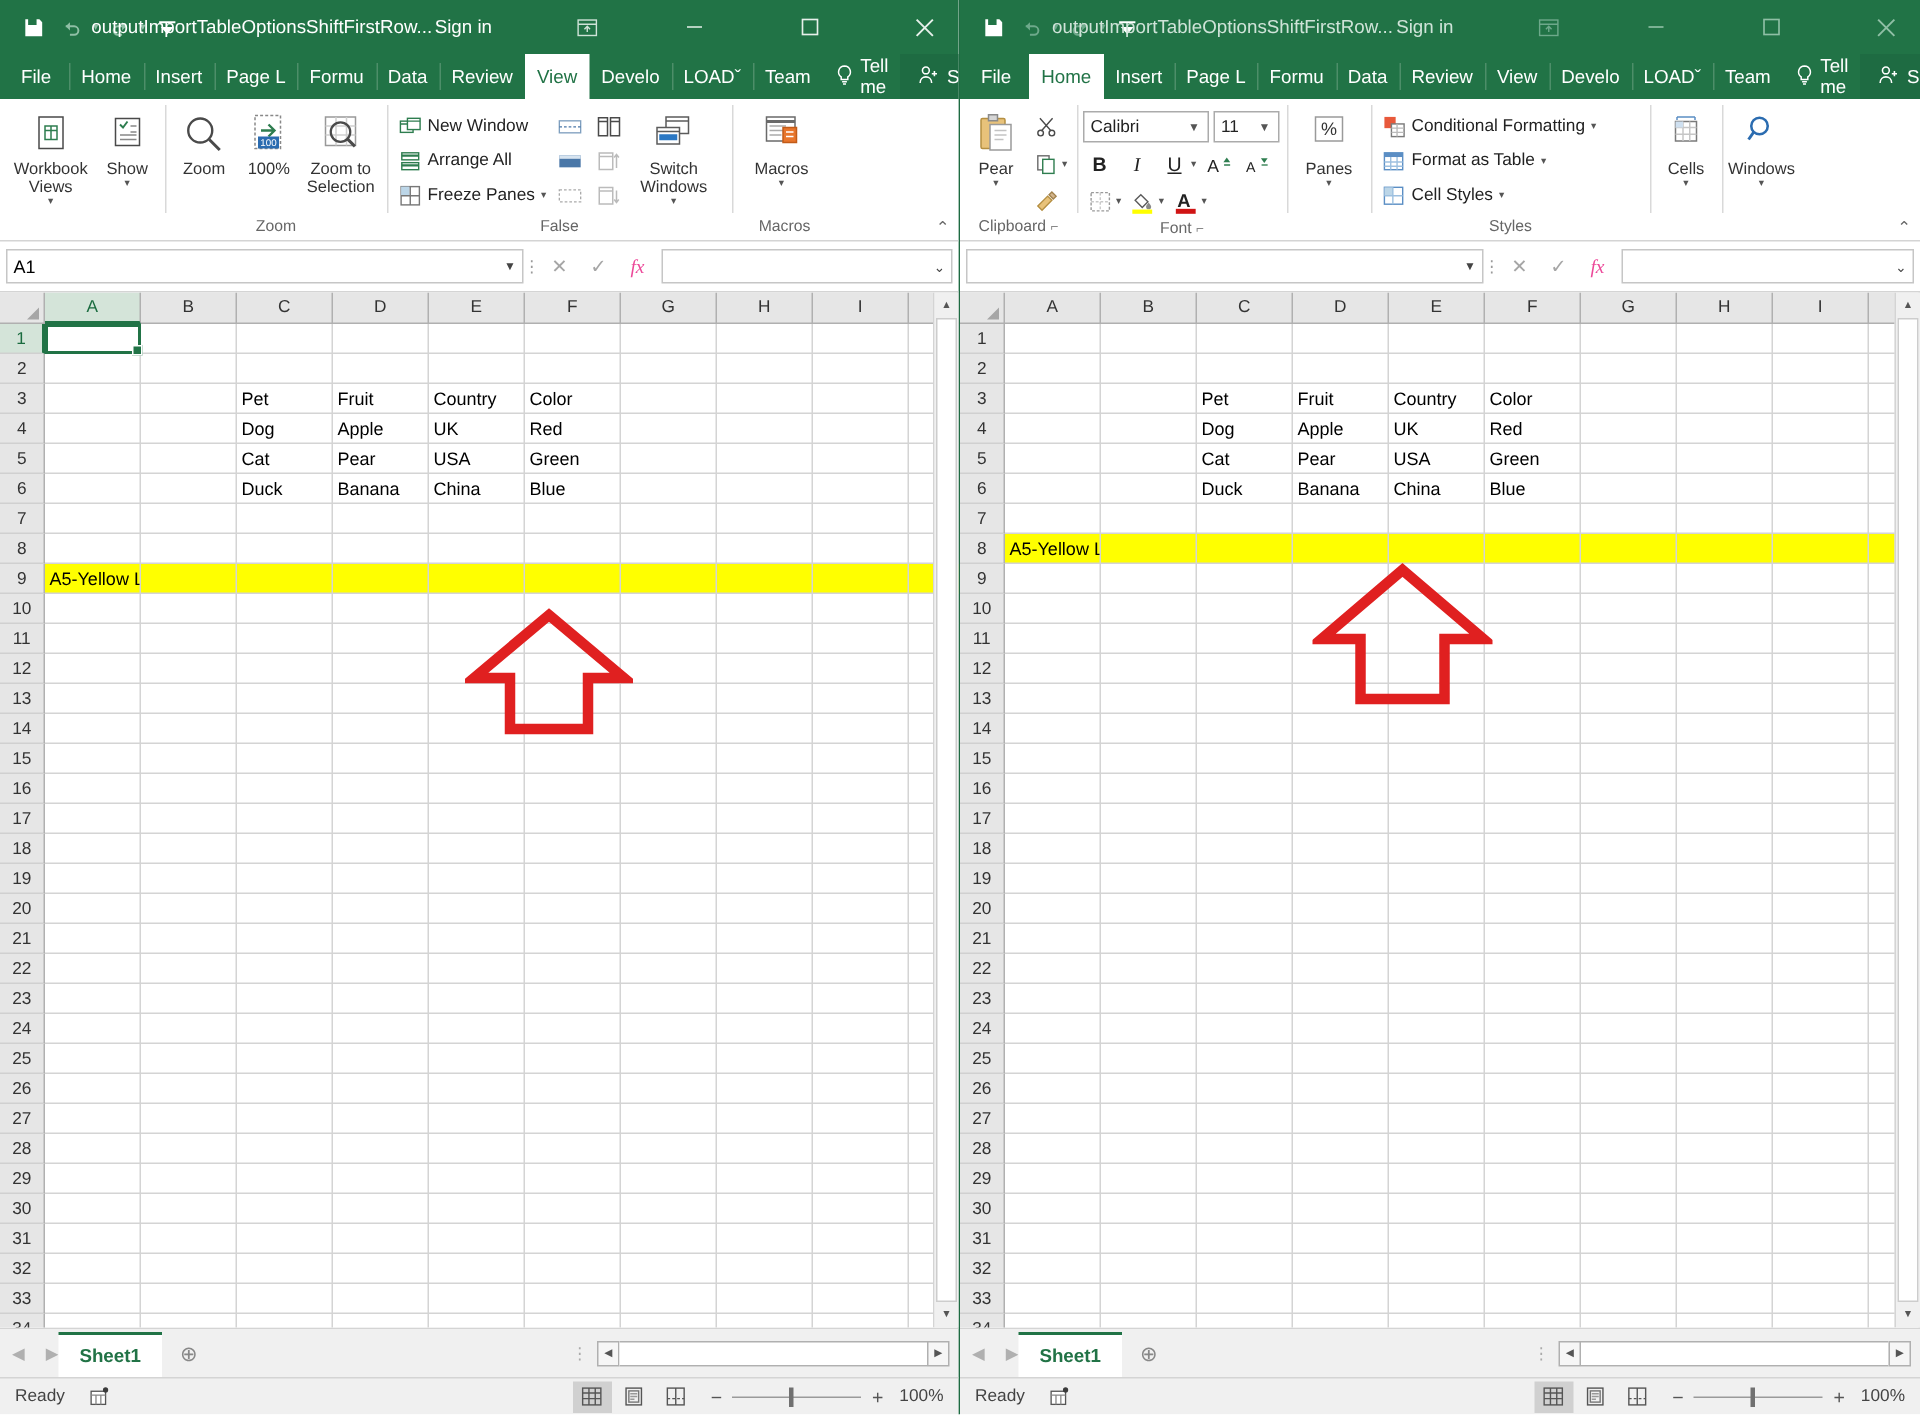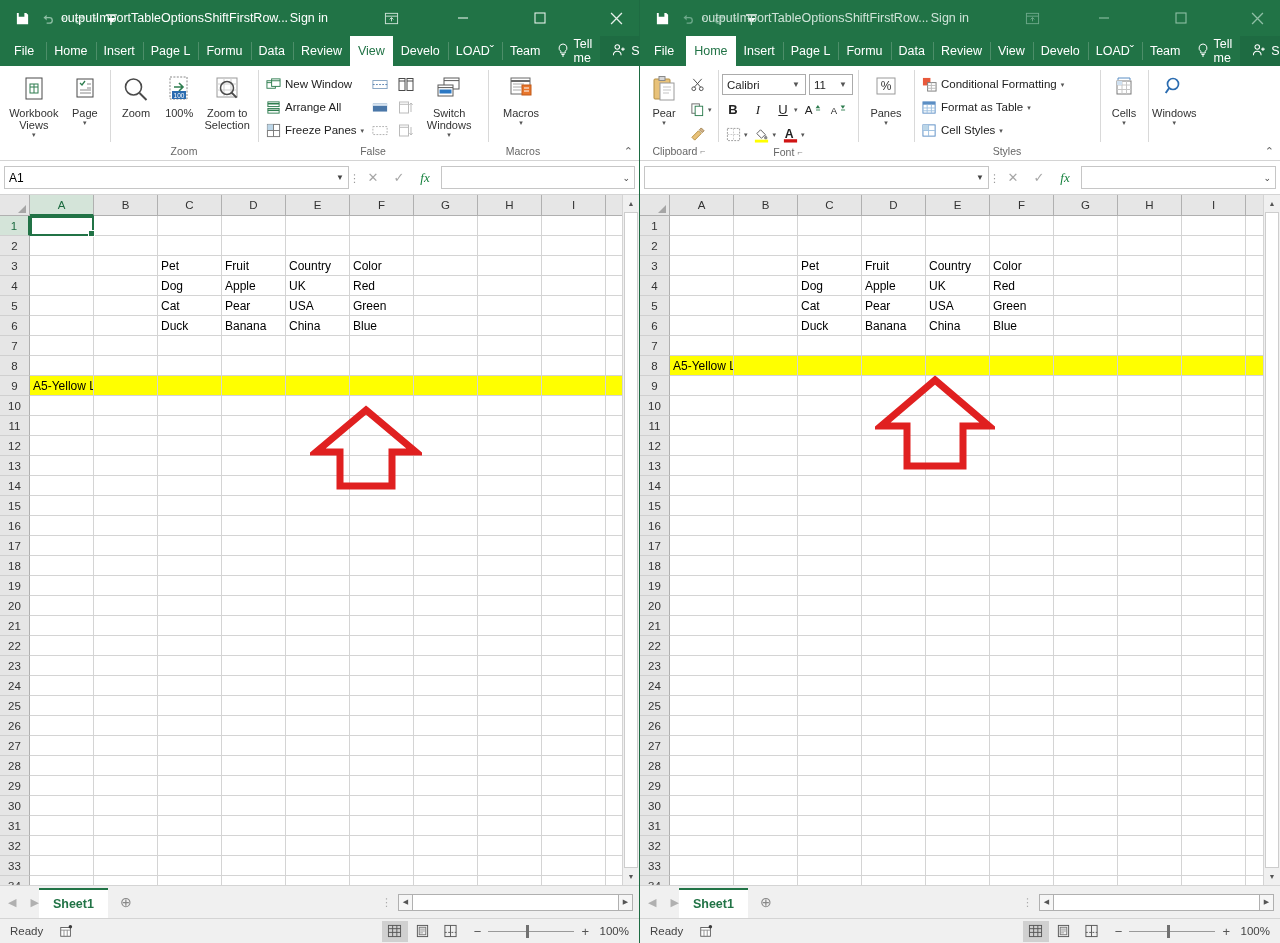--- a/index.html
+++ b/index.html
@@ -108,21 +108,21 @@
   .namebox {
     width: 345px; height: 23px; border: 1px solid #c6c6c6; background: #fff;
     display: flex; align-items: center; font-size: 12px; padding: 0 4px; color: #000;
   }
   .namebox .nv { flex: 1; }
   .namebox .nc { font-size: 8px; color: #444; }
   .fb-sep { width: 11px; text-align: center; color: #9a9a9a; font-size: 11px; line-height: 10px;}
   .fb-btns { display: flex; align-items: center; gap: 0; }
   .fb-btn { width: 26px; height: 23px; display: flex; align-items: center; justify-content: center;
             color: #a6a6a6; font-size: 13px; }
-  .fb-btn.fx { color: #15803d; font-style: italic; font-family: "Liberation Serif", serif; font-size: 13px; }
+  .fb-btn.fx { color: #ec4899; font-style: italic; font-family: "Liberation Serif", serif; font-size: 13px; }
   .fbinput { flex: 1; height: 23px; border: 1px solid #c6c6c6; background: #fff; display: flex;
              align-items: center; padding: 0 4px; margin-left: 3px; }
   .fbinput .fv { flex: 1; font-size: 12px; }
   .fbinput .fc { font-size: 9px; color: #444; }
 
   
   .gridwrap { flex: 1 1 auto; position: relative; overflow: hidden; background: #fff;
               border-top: 1px solid #d4d4d4; }
   .corner-row { display: flex; height: 21px; }
   .corner {
@@ -323,21 +323,21 @@
             <span class="caret">▾</span>
           </div>
           <div class="bigbtn" style="width:44px">
             <span class="ic">
               <svg width="26" height="28" viewBox="0 0 26 28">
                   <rect x="5" y="3" width="16" height="18" fill="#fff" stroke="#4a4a4a"></rect>
                   <path d="M8 7l2 2 3-4" stroke="#2e7d4f" fill="none" stroke-width="1.3"></path>
                   <path d="M15 8h4M15 12h4M8 14h11M8 17h11" stroke="#888"></path>
                 </svg>
             </span>
-            <span class="lbl">Page</span>
+            <span class="lbl">Show</span>
             <span class="caret">▾</span>
           </div>
         </div>
         <div class="rgroup-label"></div>
       </div>
 
       <div class="rgroup" style="width:148px">
         <div class="rgroup-body">
           <div class="bigbtn" style="width:46px">
             <span class="ic">

